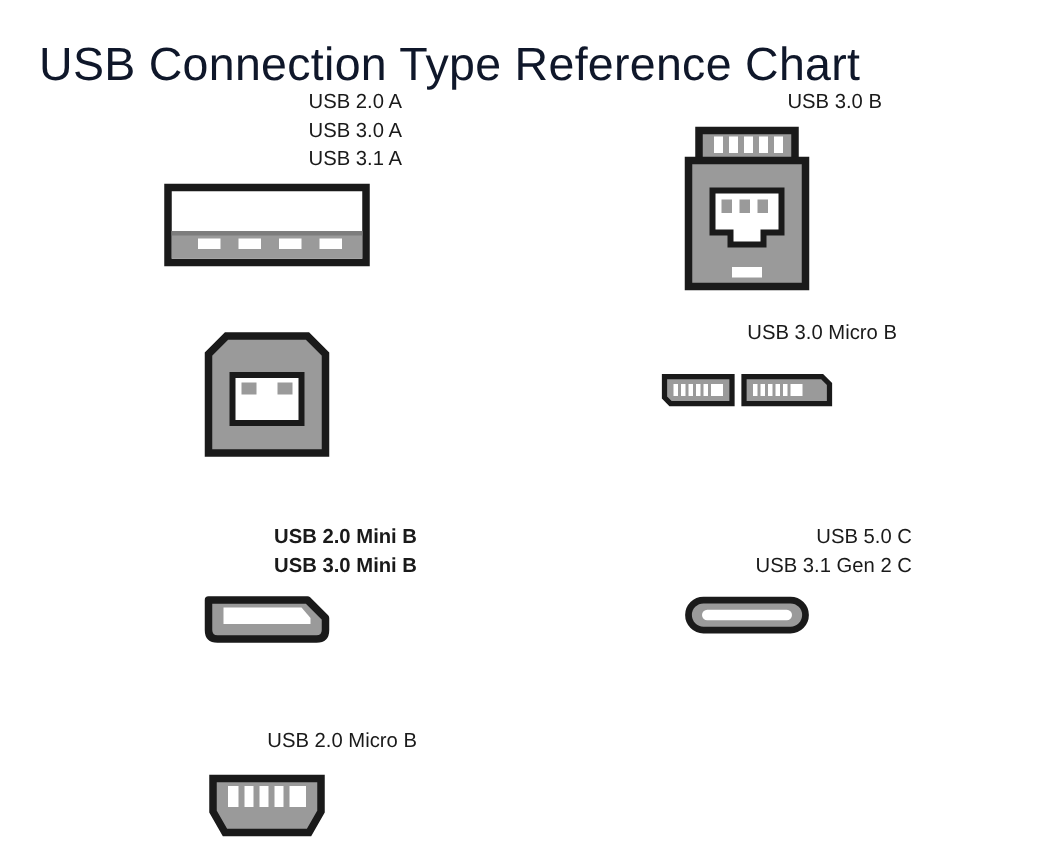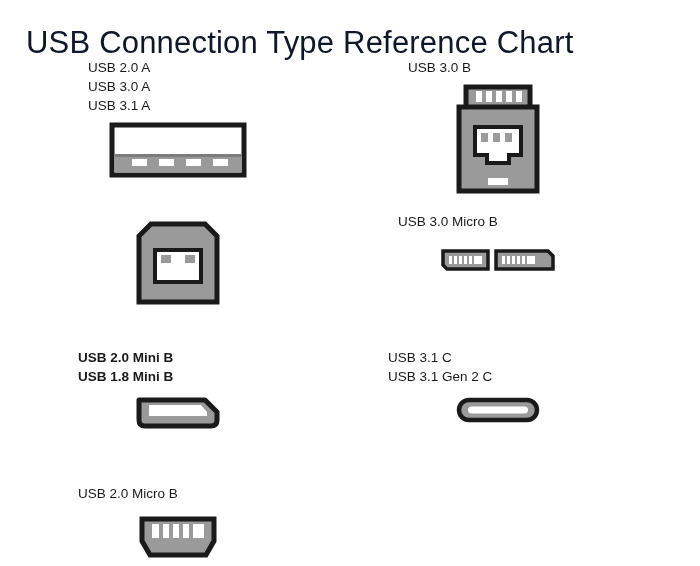--- a/index.html
+++ b/index.html
@@ -20,21 +20,21 @@
     left: 26px;
     top: 4px;
     font-size: 31px;
     font-weight: 400;
     letter-spacing: 0.2px;
     color: #0f172a;
     white-space: nowrap;
   }
   .connector-block {
     position: absolute;
-    text-align: left;
+    text-align: right;
   }
   .labels {
     font-size: 13.5px;
     line-height: 19px;
     color: #1a1a1a;
   }
   .label-line {
     display: block;
     white-space: nowrap;
   }
@@ -126,33 +126,33 @@
       <rect x="75" y="11" width="2" height="8" fill="#9a9a9a"></rect>
       <rect x="80" y="11" width="2" height="8" fill="#9a9a9a"></rect>
       <rect x="85" y="11" width="2" height="8" fill="#9a9a9a"></rect>
     </svg>
   </div>
 </div>
 
 <div class="connector-block" style="left:78px; top:348px; width:200px;font-weight:bold;">
   <div class="labels">
     <span class="label-line">USB 2.0 Mini B</span>
-    <span class="label-line">USB 1.8 Mini B</span>
+    <span class="label-line">USB 3.0 Mini B</span>
   </div>
   <div class="art" style="margin-top:8px;">
     <svg width="86" height="36" viewBox="0 0 86 36">
       <path d="M 4 6 L 70 6 L 82 18 L 82 26 Q 82 32 76 32 L 10 32 Q 4 32 4 26 Z" fill="#9a9a9a" stroke="#1a1a1a" stroke-width="5" stroke-linejoin="round"></path>
       <path d="M 14 11 L 66 11 L 72 18 L 72 22 L 14 22 Z" fill="#ffffff"></path>
     </svg>
   </div>
 </div>
 
 <div class="connector-block" style="left:388px; top:348px; width:220px;">
   <div class="labels">
-    <span class="label-line">USB 3.1 C</span>
+    <span class="label-line">USB 5.0 C</span>
     <span class="label-line">USB 3.1 Gen 2 C</span>
   </div>
   <div class="art" style="margin-top:10px;">
     <svg width="84" height="28" viewBox="0 0 84 28">
       <rect x="3" y="4" width="78" height="20" rx="10" ry="10" fill="#9a9a9a" stroke="#1a1a1a" stroke-width="4.5"></rect>
       <rect x="12" y="10.5" width="60" height="7" rx="3.5" ry="3.5" fill="#ffffff"></rect>
     </svg>
   </div>
 </div>
 

